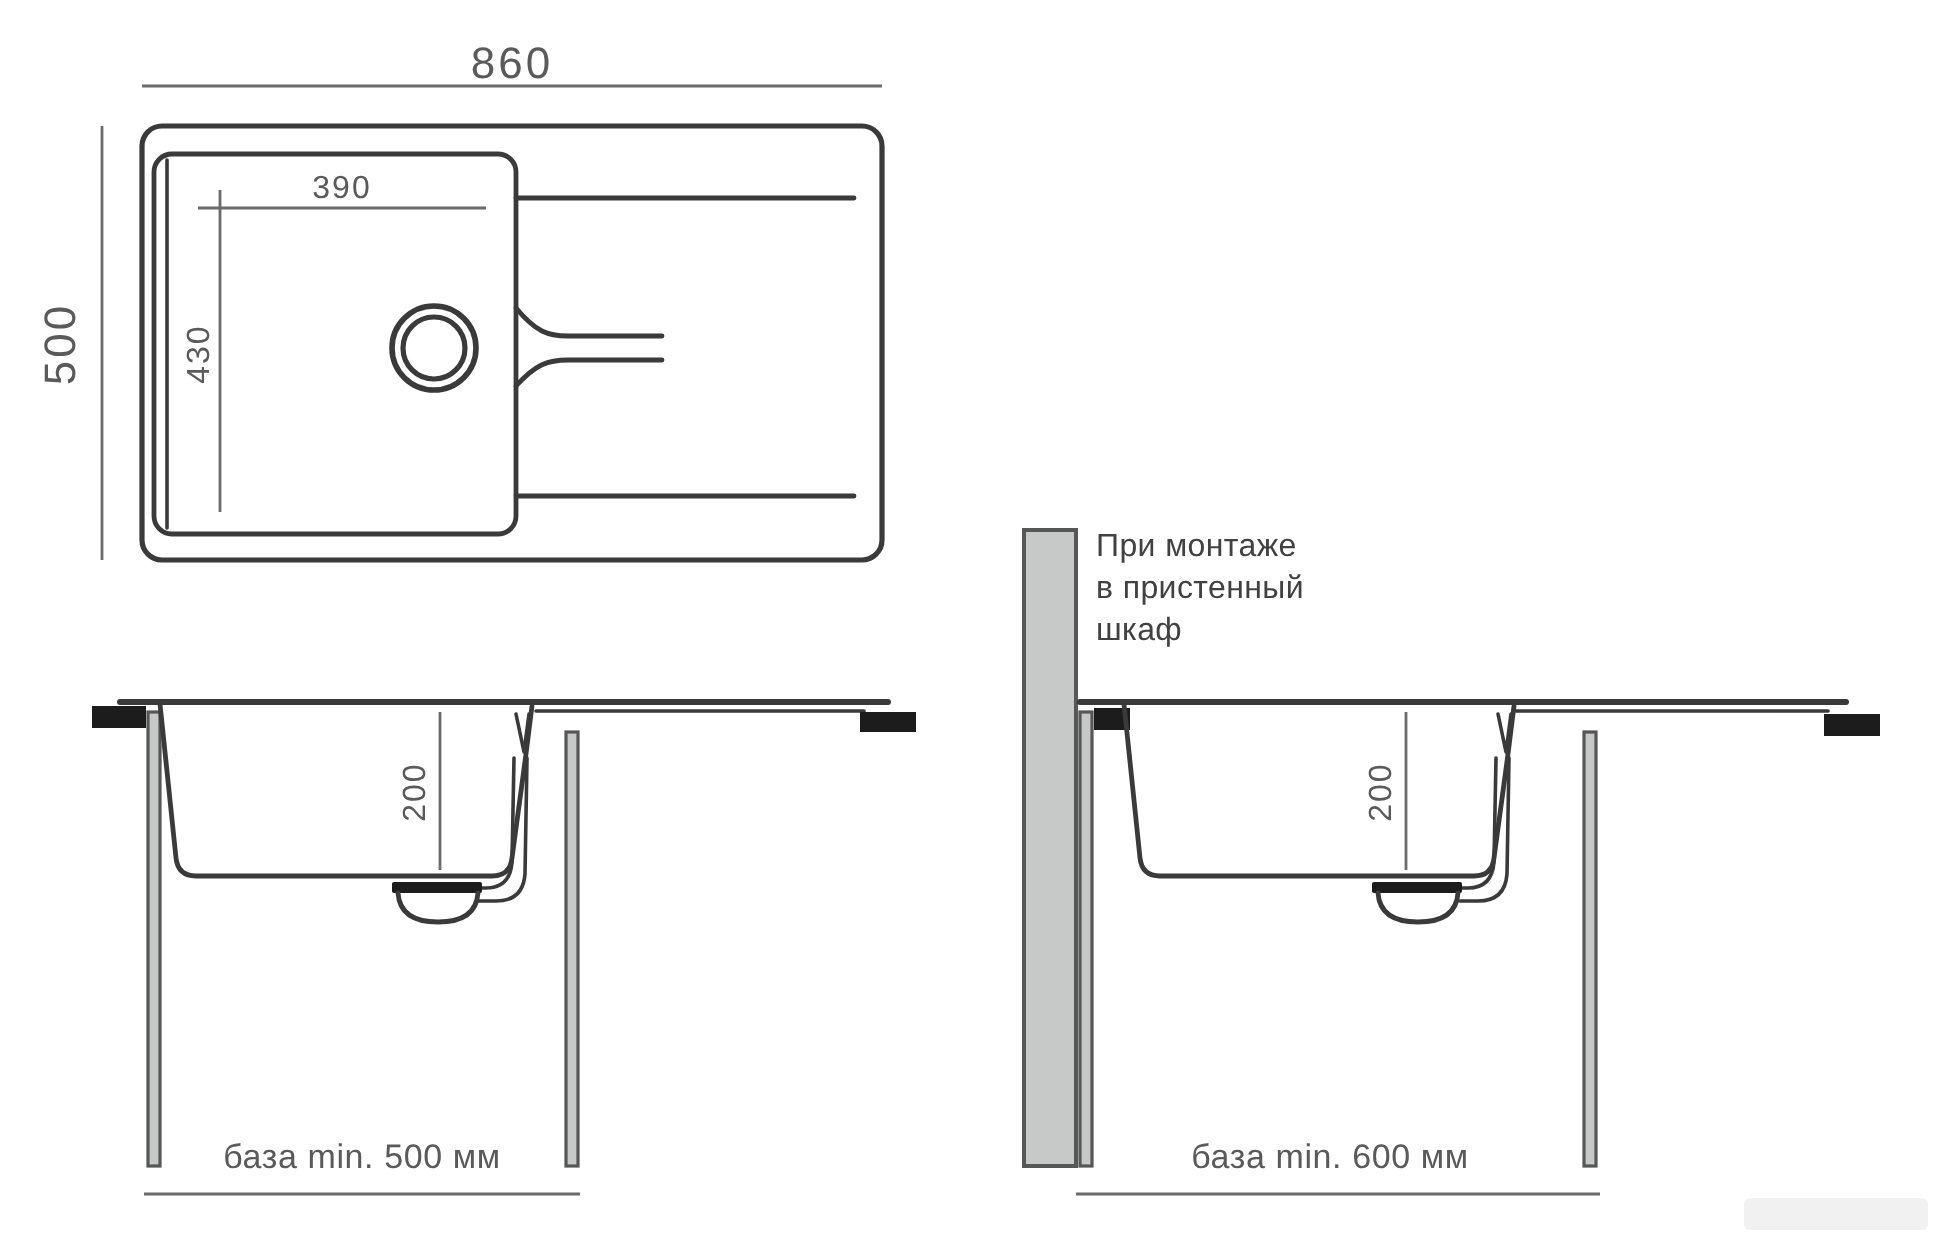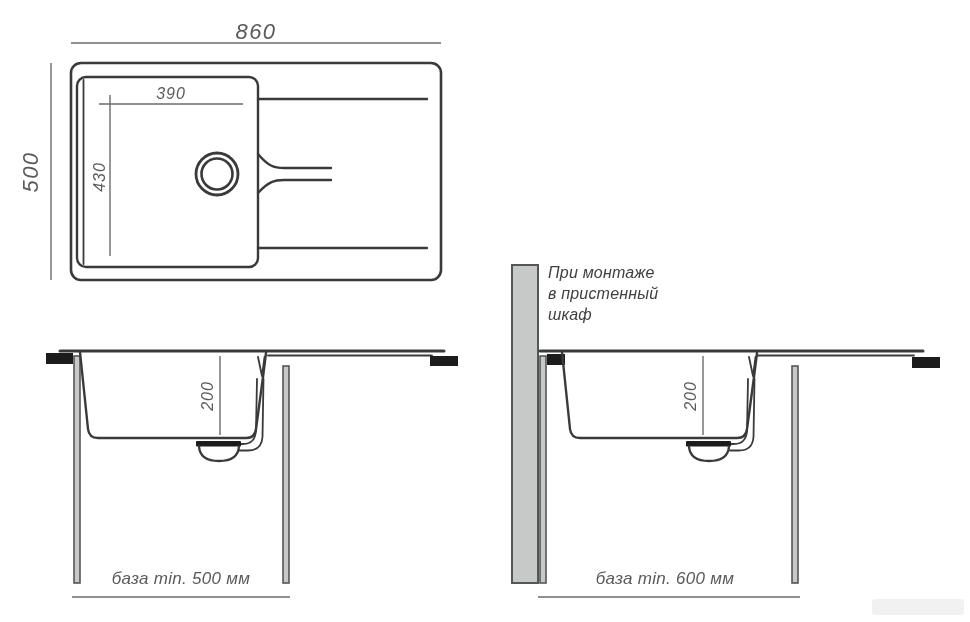--- a/index.html
+++ b/index.html
@@ -1,20 +1,20 @@
 <!DOCTYPE html>
 <html style="--line: #3a3a3a; --dim: #6b6b6b; --text: #5a5a5a; --note: #414141; --panel-fill: #c7c9c8; --panel-stroke: #565656; --clamp: #1c1c1c; --background: #ffffff;"><head>
 <meta charset="utf-8">
 <style>
   :root{
     --line:#3a3a3a; --dim:#6b6b6b; --text:#5a5a5a; --note:#414141;
     --panel-fill:#c7c9c8; --panel-stroke:#565656; --clamp:#1c1c1c; --background:#ffffff;
   }
   html,body{margin:0;padding:0;background:var(--background);}
-  .stage{width:970px;height:622px;position:relative;background:var(--background);overflow:hidden;font-style:italic;}
+  .stage{width:970px;height:622px;position:relative;background:var(--background);overflow:hidden;}
   svg{display:block;}
   .ln{fill:none;stroke:var(--line);stroke-width:2.4;stroke-linecap:round;stroke-linejoin:round;}
   .ln-thick{stroke-width:3;}
   .ln-thin{stroke-width:1.8;}
   .dim{fill:none;stroke:var(--dim);stroke-width:1.4;stroke-linecap:butt;}
   .panel{fill:var(--panel-fill);stroke:var(--panel-stroke);stroke-width:1.6;}
   .clamp{fill:var(--clamp);stroke:none;}
   text{font-family:"Liberation Sans","DejaVu Sans",sans-serif;}
   .lbl{fill:var(--text);}
   .lbl-lg{font-size:22px;letter-spacing:1.5px;}

